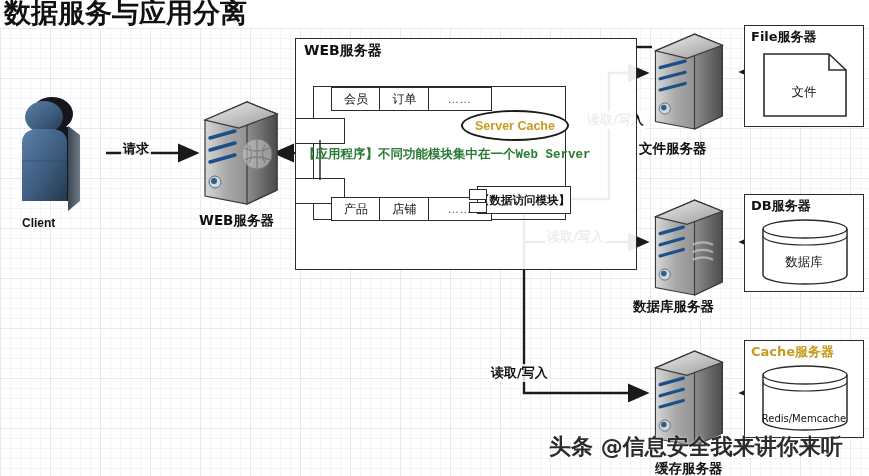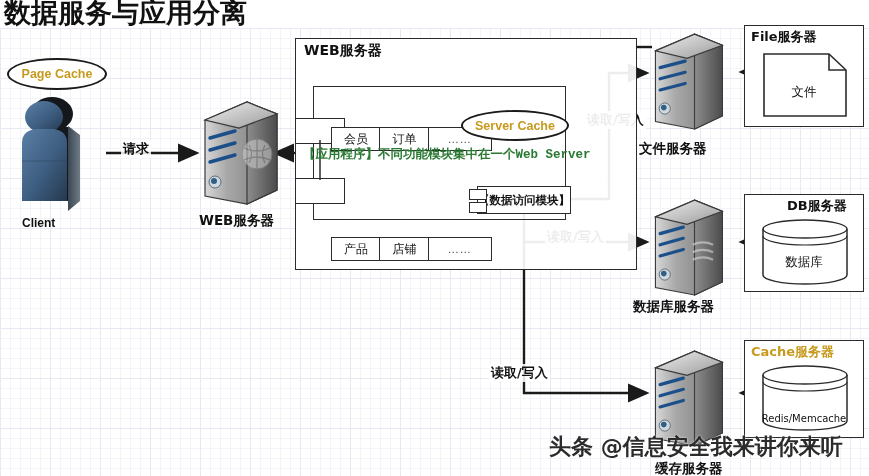--- a/index.html
+++ b/index.html
@@ -56,21 +56,21 @@
   #webbox-title{
     position:absolute;left:8px;top:3px;font-size:14px;font-weight:bold;color:#111;
     font-family:"DejaVu Sans","Liberation Sans",sans-serif;white-space:nowrap;
   }
   
   #appbox{
     position:absolute;left:313px;top:86px;width:251px;height:132px;
     border:1.6px solid #2b2b2b;background:transparent;
   }
   
-  .tabstrip{position:absolute;display:flex;margin-top:40px;}
+  .tabstrip{position:absolute;display:flex;}
   .tab{
     border:1.6px solid #2b2b2b;background:#ffffff;height:22px;
     display:flex;align-items:center;justify-content:center;
     font-size:12px;color:#111;font-family:"DejaVu Sans","Liberation Sans",sans-serif;
     margin-right:-1.6px;
   }
   .tab.dots{color:#555;font-size:11px;letter-spacing:1px;}
   
   #greentext{
     position:absolute;left:303px;top:146px;
@@ -151,23 +151,20 @@
     <path class="edge" d="M758,242 L742,242" marker-end="url(#arrowL)"></path>
 
     <path class="edge" d="M758,393 L742,393" marker-end="url(#arrowL)"></path>
   </svg>
 
   <div class="edgelbl" style="left:121px;top:140px;">请求</div>
   <div class="edgelbl" style="left:585px;top:111px;">读取/写入</div>
   <div class="edgelbl" style="left:545px;top:228px;">读取/写入</div>
   <div class="edgelbl" style="left:489px;top:364px;">读取/写入</div>
 
-  <div class="oval" style="left:7px;top:58px;width:96px;height:28px;font-size:12.5px;">
-    <span>Page Cache</span>
-  </div>
 
   <svg class="person" style="left:8px;top:95px;width:94px;height:120px;" viewBox="0 0 94 120">
     <defs>
       <linearGradient id="pg" x1="0" y1="0" x2="1" y2="1">
         <stop offset="0%" stop-color="#5b7fa6"></stop>
         <stop offset="55%" stop-color="#3d5d80"></stop>
         <stop offset="100%" stop-color="#25384d"></stop>
       </linearGradient>
       <linearGradient id="pgd" x1="0" y1="0" x2="1" y2="0">
         <stop offset="0%" stop-color="#3a4652"></stop>
@@ -293,21 +290,21 @@
     <circle cx="17" cy="83" r="3" fill="#2f5f86"></circle>
     <g opacity="0.6" fill="none" stroke="#d9d9d9" stroke-width="2.4">
       <path d="M48,52 q11,-5 22,0"></path>
         <path d="M48,60 q11,-5 22,0"></path>
         <path d="M48,68 q11,-5 22,0"></path>
     </g>
   </svg>
   <div class="lbl lbl-cn" style="left:633px;top:298px;font-size:13.5px;">数据库服务器</div>
 
   <div class="subbox" style="left:744px;top:194px;width:118px;height:96px;">
-    <div class="subtitle" style="color:#111;margin-left:36px;">DB服务器</div>
+    <div class="subtitle" style="color:#111;">DB服务器</div>
     <svg class="abs" style="left:16px;top:24px;width:88px;height:66px;" viewBox="0 0 88 66">
       <path d="M2,10 a42,9 0 0 1 84,0 v46 a42,9 0 0 1 -84,0 z" fill="#ffffff" stroke="#2b2b2b" stroke-width="1.5"></path>
       <path d="M2,10 a42,9 0 0 0 84,0" fill="none" stroke="#2b2b2b" stroke-width="1.3"></path>
       <path d="M2,17 a42,9 0 0 0 84,0" fill="none" stroke="#2b2b2b" stroke-width="1.1"></path>
     </svg>
     <div class="centertext" style="top:59px;">数据库</div>
   </div>
 
   <svg class="abs" style="left:648px;top:347px;width:80px;height:105px;" viewBox="0 0 86 112">
     <path d="M8,22 L50,4 L80,16 L80,92 L50,106 L8,98 Z" fill="url(#srvF)" stroke="#3a3a3a" stroke-width="1.2"></path>

